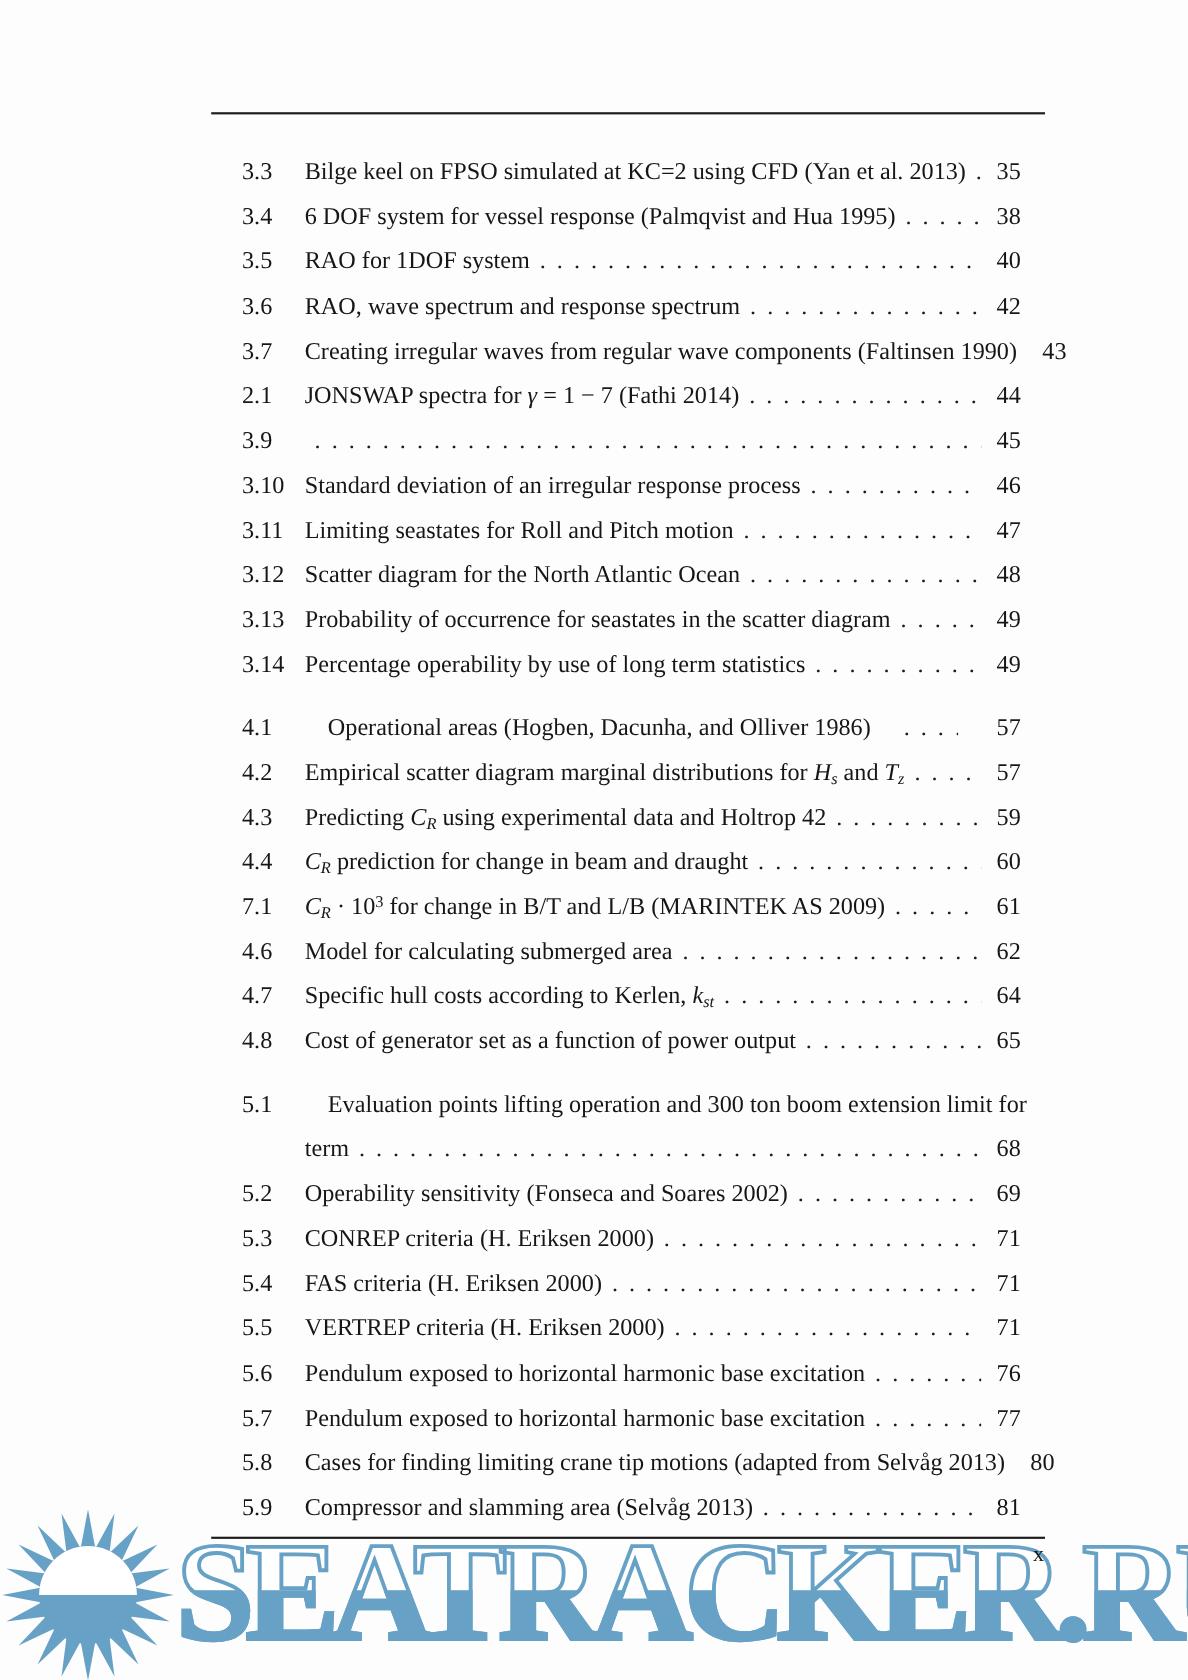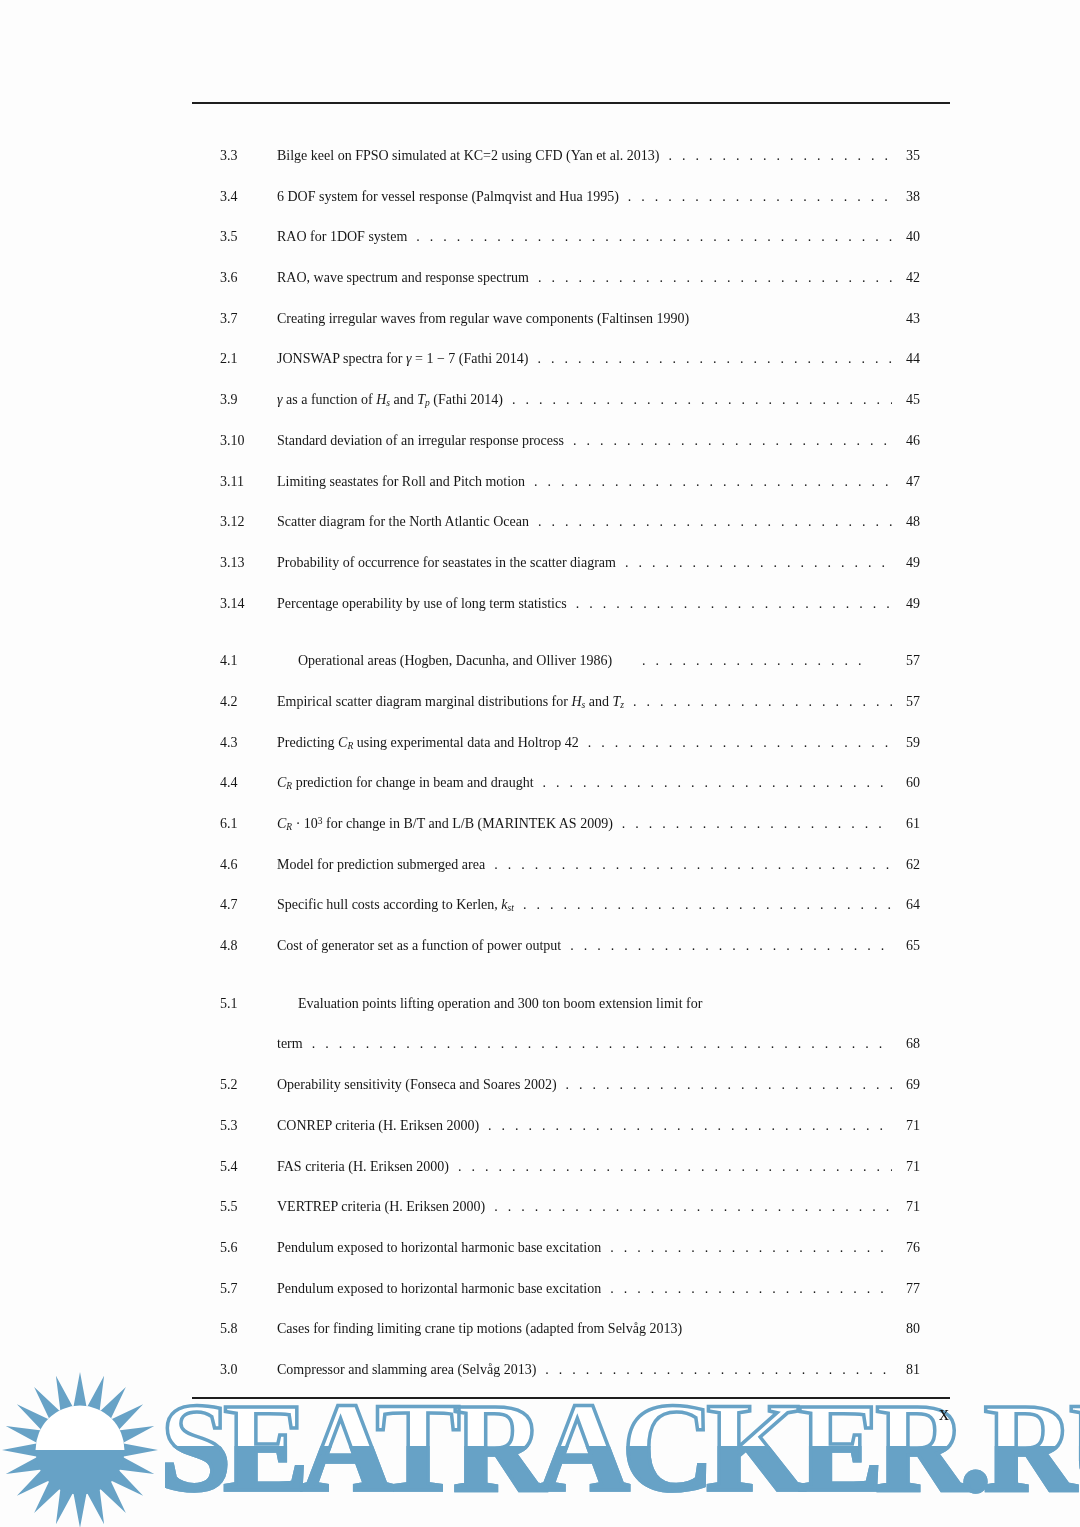--- a/index.html
+++ b/index.html
@@ -12,21 +12,21 @@
   .page{position:absolute;inset:0;}
 
   
   .rule{position:absolute;left:192px;width:758px;height:2px;background:#1e1e1e;z-index:2;}
   .rule-top{top:102px;}
   .rule-bottom{top:1397px;}
 
   
   .lof{
     position:absolute;left:220px;top:136px;width:730px;z-index:2;
-    font-size:14px;
+    font-size:22px;
   }
   .row{
     display:flex;align-items:baseline;
     height:40.7px;line-height:40.7px;white-space:nowrap;
   }
   .row.section-gap{margin-top:17px;gap:21px;}
   .num{flex:0 0 57px;}
   .ttl{flex:0 0 auto;}
   .ttl .mi{font-style:italic;}
   .ttl sub{font-size:0.68em;vertical-align:-0.22em;line-height:0;}
@@ -95,21 +95,20 @@
     <span class="pg">43</span>
   </div>
       <div class="row">
     <span class="num">2.1</span>
     <span class="ttl"><span>JONSWAP spectra for </span><span class="mi">γ</span><span> = 1 − 7 (Fathi 2014)</span></span>
     <span class="leader">..........................................................................................</span>
     <span class="pg">44</span>
   </div>
       <div class="row">
     <span class="num">3.9</span>
-    <span class="ttl"><span class="mi">γ</span><span> as a function of </span><span class="mi">H</span><sub class="mi">s</sub><span> and </span><span class="mi">T</span><sub class="mi">p</sub><span> (Fathi 2014)</span></span>
     <span class="leader">..........................................................................................</span>
     <span class="pg">45</span>
   </div>
       <div class="row">
     <span class="num">3.10</span>
     <span class="ttl"><span>Standard deviation of an irregular response process</span></span>
     <span class="leader">..........................................................................................</span>
     <span class="pg">46</span>
   </div>
       <div class="row">
@@ -154,28 +153,28 @@
     <span class="leader">..........................................................................................</span>
     <span class="pg">59</span>
   </div>
       <div class="row">
     <span class="num">4.4</span>
     <span class="ttl"><span class="mi">C</span><sub class="mi">R</sub><span> prediction for change in beam and draught</span></span>
     <span class="leader">..........................................................................................</span>
     <span class="pg">60</span>
   </div>
       <div class="row">
-    <span class="num">6.1</span>
+    <span class="num">7.1</span>
     <span class="ttl"><span class="mi">C</span><sub class="mi">R</sub><span> · 10</span><sup>3</sup><span> for change in B/T and L/B (MARINTEK AS 2009)</span></span>
     <span class="leader">..........................................................................................</span>
     <span class="pg">61</span>
   </div>
       <div class="row">
     <span class="num">4.6</span>
-    <span class="ttl"><span>Model for prediction submerged area</span></span>
+    <span class="ttl"><span>Model for calculating submerged area</span></span>
     <span class="leader">..........................................................................................</span>
     <span class="pg">62</span>
   </div>
       <div class="row">
     <span class="num">4.7</span>
     <span class="ttl"><span>Specific hull costs according to Kerlen, </span><span class="mi">k</span><sub class="mi">st</sub></span>
     <span class="leader">..........................................................................................</span>
     <span class="pg">64</span>
   </div>
       <div class="row">
@@ -232,21 +231,21 @@
     <span class="leader">..........................................................................................</span>
     <span class="pg">77</span>
   </div>
       <div class="row">
     <span class="num">5.8</span>
     <span class="ttl"><span>Cases for finding limiting crane tip motions (adapted from Selvåg 2013)</span></span>
     <span class="leader hidden"></span>
     <span class="pg">80</span>
   </div>
       <div class="row">
-    <span class="num">3.0</span>
+    <span class="num">5.9</span>
     <span class="ttl"><span>Compressor and slamming area (Selvåg 2013)</span></span>
     <span class="leader">..........................................................................................</span>
     <span class="pg">81</span>
   </div>
     </div>
 
   <div class="rule rule-bottom"></div>
 
   <div class="folio">x</div>
 

